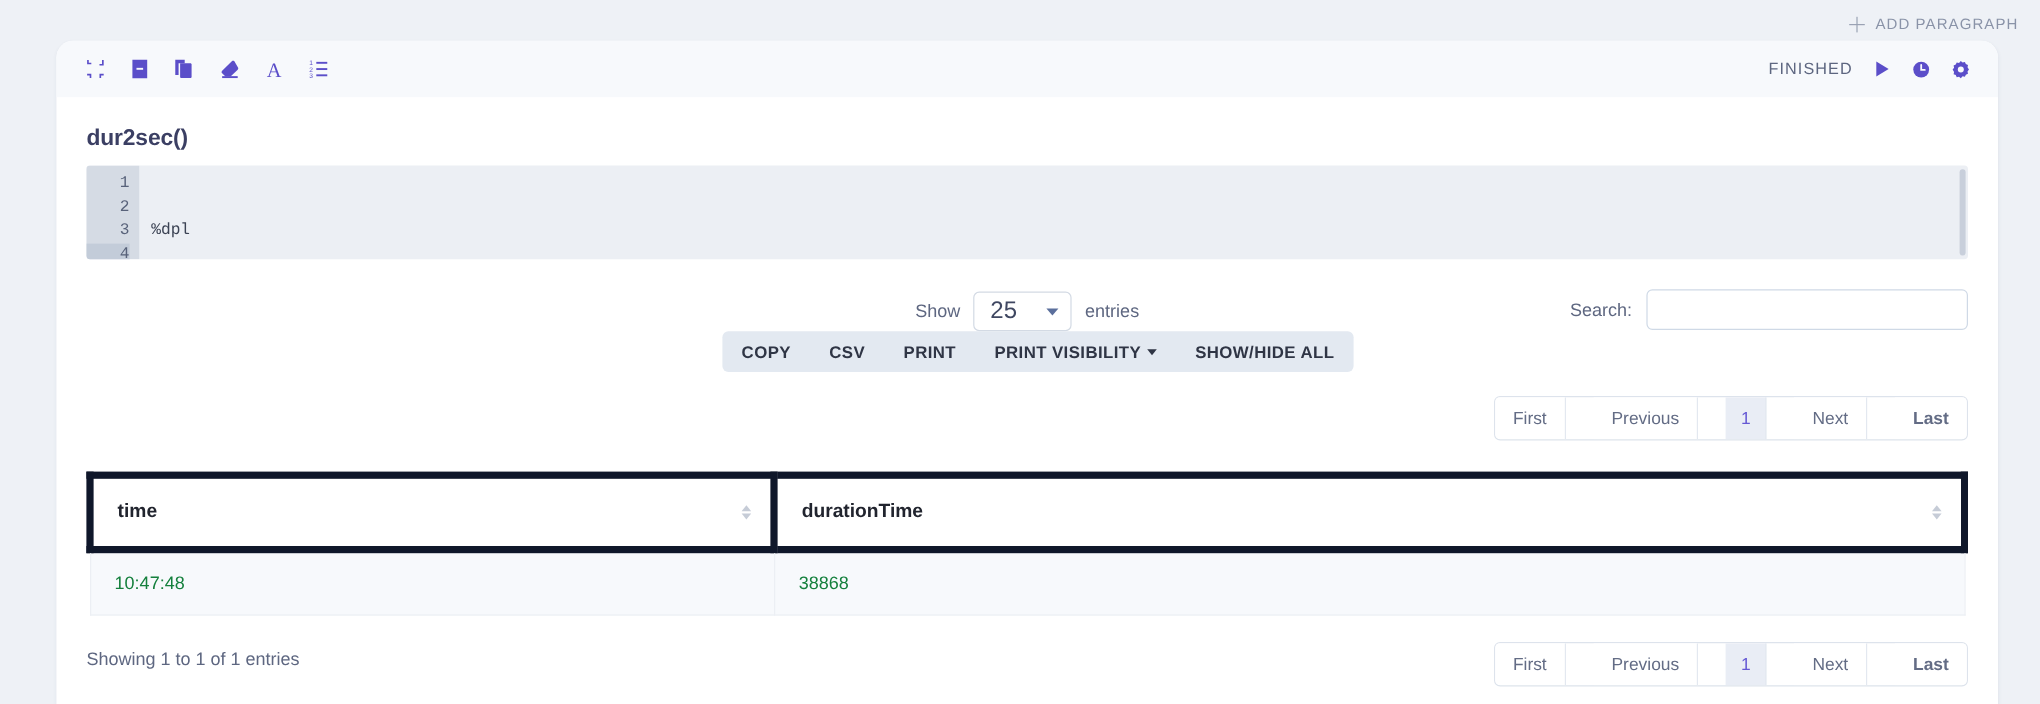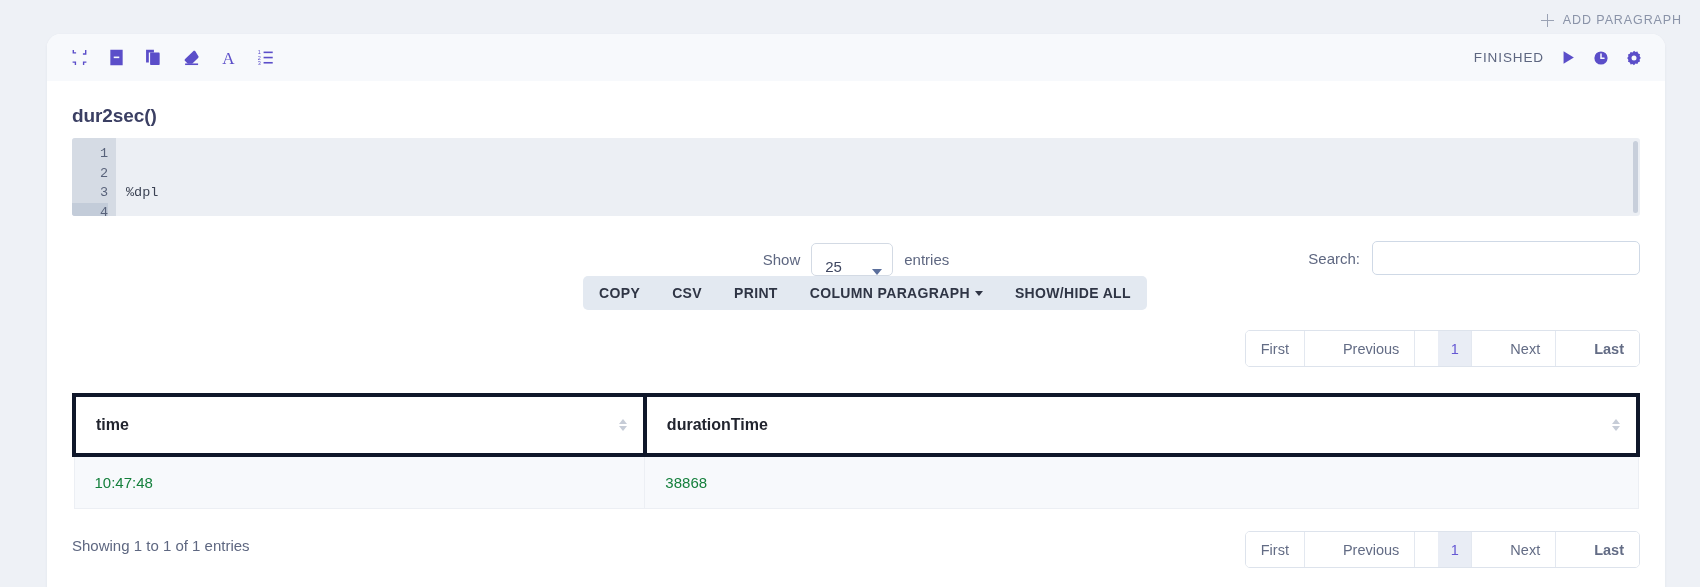--- a/index.html
+++ b/index.html
@@ -108,25 +108,25 @@
     display: flex; align-items: center;
     margin-top: 27px;
     position: relative;
     flex-direction: column;
   }
   .show-entries {
     display: flex; align-items: center; gap: 11px;
     color: #5e6781; font-size: 15px;
   }
   .select-box {
-    display: flex; align-items: flex-end; justify-content: space-between;
+    display: flex; align-items: center; justify-content: space-between;
     width: 82px; height: 33px;
     border: 1px solid #d3dae4; border-radius: 5px;
     background: #fff; padding: 0 10px 0 13px;
-    color: #3f4761; font-size: 15px; cursor: pointer;
+    color: #3f4761; font-size: 20px; cursor: pointer;
   }
   .chev {
     width: 0; height: 0; border-left: 5px solid transparent;
     border-right: 5px solid transparent; border-top: 6px solid #5b6f9c;
   }
   .chev-sm {
     width: 0; height: 0; border-left: 4px solid transparent;
     border-right: 4px solid transparent; border-top: 5px solid #2f3545;
     margin-left: 5px;
   }
@@ -172,21 +172,21 @@
   .pager .pg.num { min-width: 34px; padding: 0; color: #6c5ce7; }
   .pager .pg.active { background: #e9edf5; color: #6558d4; }
 
   
   .table-wrap { margin-top: 26px; }
   table { width: 100%; border-collapse: collapse; }
   thead th {
     text-align: left;
     font-size: 16px; font-weight: bold; color: #21242e;
     padding: 19px 20px; background: #fff;
-    border: 4px solid #0f172a;
+    border: 6px solid #0f172a;
     position: relative;
   }
   thead th .sort {
     position: absolute; right: 16px; top: 50%;
     transform: translateY(-50%);
     display: flex; flex-direction: column; gap: 2px;
   }
   .sort i {
     width: 0; height: 0; display: block;
     border-left: 4px solid transparent;
@@ -330,21 +330,21 @@
           <div class="dt-btn">
             <span>COPY</span>
           </div>
           <div class="dt-btn">
             <span>CSV</span>
           </div>
           <div class="dt-btn">
             <span>PRINT</span>
           </div>
           <div class="dt-btn">
-            <span>COLUMN PARAGRAPH</span>
+            <span>PRINT VISIBILITY</span>
             <span class="chev-sm"></span>
           </div>
           <div class="dt-btn">
             <span>SHOW/HIDE ALL</span>
           </div>
         </div>
 
         <div class="search-wrap">
           <span class="search-label">Search:</span>
           <input class="search-input" type="text" value="" style="">

